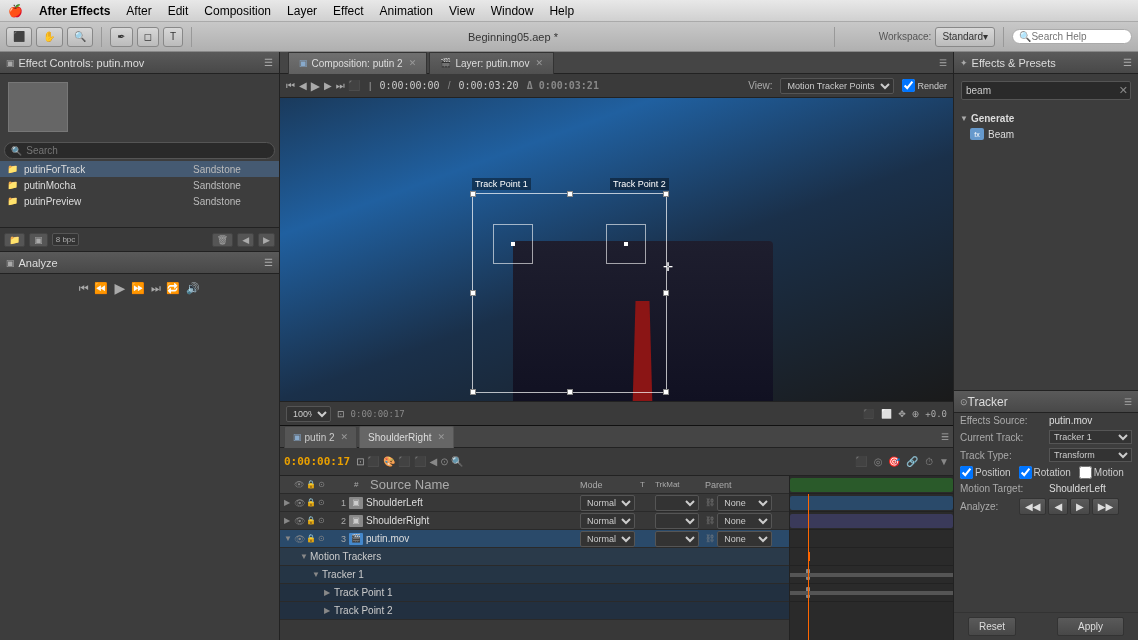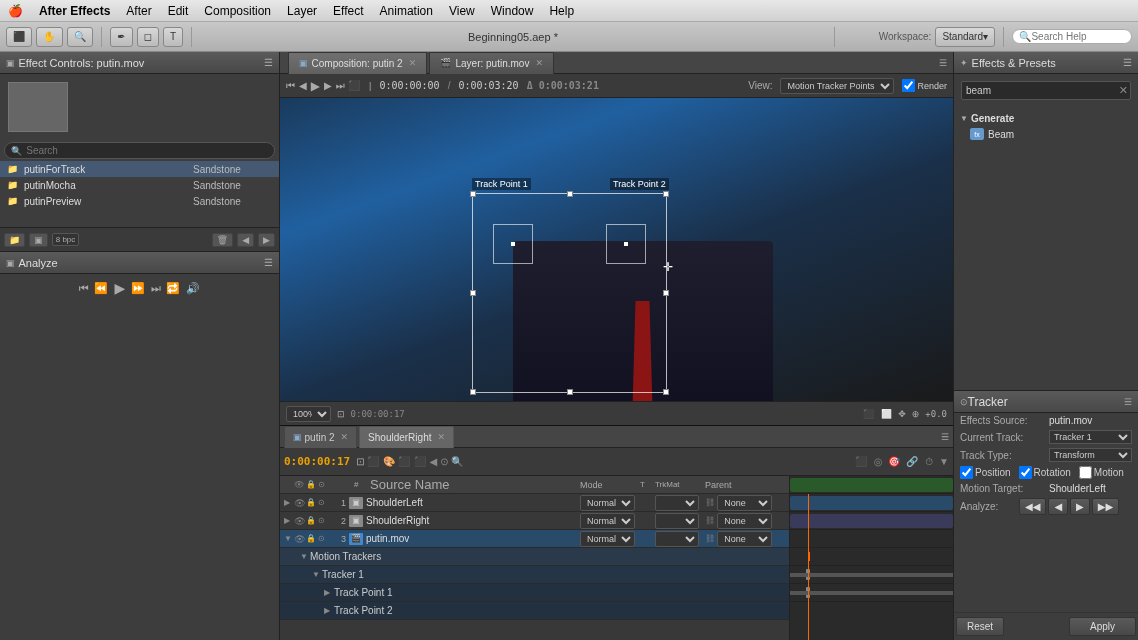--- a/index.html
+++ b/index.html
@@ -112,21 +112,21 @@
     .tracker-check input { margin: 0; }
 
     .tracker-actions { display: flex; gap: 4px; padding: 4px 6px; }
     .tracker-action-btn { flex: 1; background: linear-gradient(to bottom, #5a5a5a, #484848); border: 1px solid #333; color: #ddd; font-size: 9px; padding: 3px; cursor: pointer; border-radius: 2px; text-align: center; }
 
     .tracker-analyze { display: flex; align-items: center; padding: 2px 6px; gap: 4px; }
     .analyze-label { font-size: 10px; color: #aaa; width: 55px; }
     .analyze-btns { display: flex; gap: 2px; }
     .analyze-btn { background: linear-gradient(to bottom, #5a5a5a, #484848); border: 1px solid #333; color: #ddd; font-size: 10px; padding: 2px 5px; cursor: pointer; border-radius: 2px; }
 
-    .tracker-bottom { display: flex; justify-content: space-between; padding: 4px 2px; margin-top: auto; border-top: 1px solid #333; }
+    .tracker-bottom { display: flex; justify-content: space-between; padding: 4px 14px; margin-top: auto; border-top: 1px solid #333; }
     .reset-btn { background: linear-gradient(to bottom, #5a5a5a, #484848); border: 1px solid #333; color: #ddd; font-size: 10px; padding: 3px 10px; cursor: pointer; border-radius: 2px; }
     .apply-btn { background: linear-gradient(to bottom, #5a5a5a, #484848); border: 1px solid #333; color: #ddd; font-size: 10px; padding: 3px 20px; cursor: pointer; border-radius: 2px; }
 
     
     .ruler-area { position: relative; height: 18px; background: #3a3a3a; border-bottom: 1px solid #222; }
     .ruler-tick { position: absolute; font-size: 8px; color: #888; top: 4px; }
 
     .bpc-badge { background: #333; border: 1px solid #555; color: #aaa; font-size: 8px; padding: 1px 3px; border-radius: 2px; }
 
     .viewer-top-bar { background: #3a3a3a; height: 24px; display: flex; align-items: center; padding: 0 6px; gap: 8px; border-bottom: 1px solid #222; font-size: 10px; }

